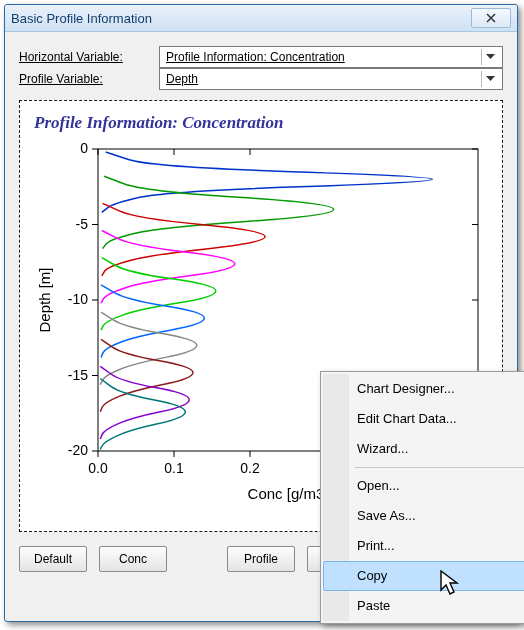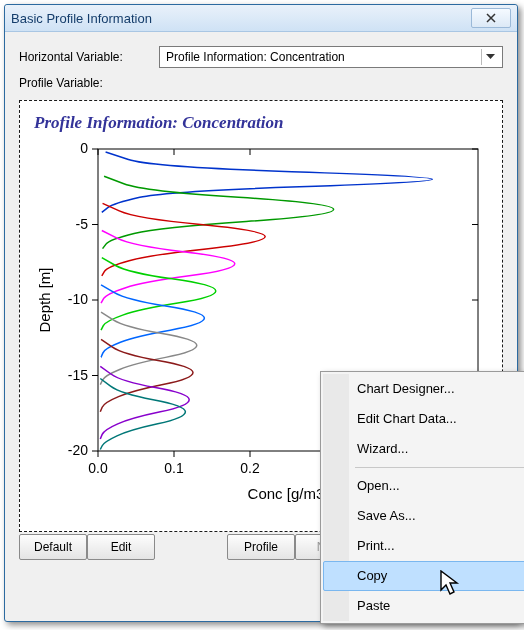--- a/index.html
+++ b/index.html
@@ -17,39 +17,39 @@
     padding:0 6px;border-radius:3px 3px 0 0;
   }
   .titlebar .title{flex:1;color:#153d6b;font-weight:400;font-size:13px;}
   .titlebar .close{
     width:38px;height:18px;border:1px solid #9bb9d8;border-radius:2px;
     background:linear-gradient(#f5faff,#dce9f6);
     display:flex;align-items:center;justify-content:center;color:#3a3a3a;
   }
   .titlebar .close svg{display:block;}
   .body{padding:14px 14px 10px 14px;box-sizing:border-box;}
-  .row{display:flex;align-items:center;margin-bottom:8px;}
+  .row{display:flex;align-items:center;text-decoration:underline;}
   .row .lbl{width:140px;font-size:12px;}
   .combo{
     flex:1;height:22px;border:1px solid #7a7a7a;background:#fff;
     display:flex;align-items:center;justify-content:space-between;
     padding:0 4px 0 6px;box-sizing:border-box;font-size:12px;
   }
   .combo .arrow{width:16px;height:16px;display:flex;align-items:center;justify-content:center;border-left:1px solid #bbb;}
   .combo .arrow svg{display:block;}
   .chart-frame{
     margin-top:10px;border:1px dashed #1a1a1a;background:#fff;
     padding:10px 12px 14px 12px;box-sizing:border-box;height:432px;position:relative;
   }
   .chart-title{
     font-family:Georgia,"Times New Roman",serif;font-style:italic;font-weight:700;
     color:#333399;font-size:17px;margin:2px 0 6px 2px;
   }
   .chart-area{position:relative;width:100%;height:368px;}
-  .buttons{display:flex;gap:0;margin-top:2px;align-items:center;}
+  .buttons{display:flex;gap:12px;margin-top:14px;align-items:center;}
   .btn{
     height:26px;border:1px solid #8a8a8a;background:linear-gradient(#fdfdfd,#e4e4e4);
     font-size:12px;padding:0 4px;min-width:68px;text-align:center;line-height:24px;
     border-radius:2px;box-sizing:border-box;
   }
   .btn.disabled{color:#9a9a9a;}
   .spacer{flex:1;}
   
   .ctxmenu{
     position:absolute;left:300px;top:270px;width:214px;
@@ -87,20 +87,28 @@
           <span>Profile Information:  Concentration</span>
           <span class="arrow">
               <svg width="9" height="6" viewBox="0 0 9 6">
                 <path d="M0 0 L4.5 5 L9 0 Z" fill="#333"></path>
               </svg>
             </span>
         </div>
       </div>
       <div class="row">
         <span class="lbl">Profile Variable:</span>
+        <div class="combo">
+          <span>Depth</span>
+          <span class="arrow">
+              <svg width="9" height="6" viewBox="0 0 9 6">
+                <path d="M0 0 L4.5 5 L9 0 Z" fill="#333"></path>
+              </svg>
+            </span>
+        </div>
       </div>
 
       <div class="chart-frame">
         <div class="chart-title">Profile Information:  Concentration</div>
         <div class="chart-area">
           <svg class="plot" id="plot" width="458" height="368" viewBox="0 0 458 368">
               <rect x="66" y="10" width="380" height="302" fill="none" stroke="#000" stroke-width="1"></rect>
               <line x1="66" y1="10" x2="60" y2="10" stroke="#000"></line>
               <line x1="446" y1="10" x2="440" y2="10" stroke="#000"></line>
               <text x="56" y="14" text-anchor="end" font-size="14" font-family="Arial" fill="#000">0</text>
@@ -160,21 +168,21 @@
           <div class="item">Paste</div>
         </div>
 
         <svg class="cursor" width="22" height="28" viewBox="0 0 22 28">
           <path d="M1 1 L1 20 L6 15 L10 24 L14 22 L10 13 L17 13 Z" fill="#fff" stroke="#000" stroke-width="1.4"></path>
         </svg>
       </div>
 
       <div class="buttons">
         <div class="btn">Default</div>
-        <div class="btn">Edit</div>
+        <div class="btn">Conc</div>
         <div class="spacer"></div>
         <div class="btn">Profile</div>
         <div class="btn disabled">Next</div>
         <div class="spacer"></div>
         <div class="btn">Close</div>
       </div>
     </div>
   </div>
 </div>
 

